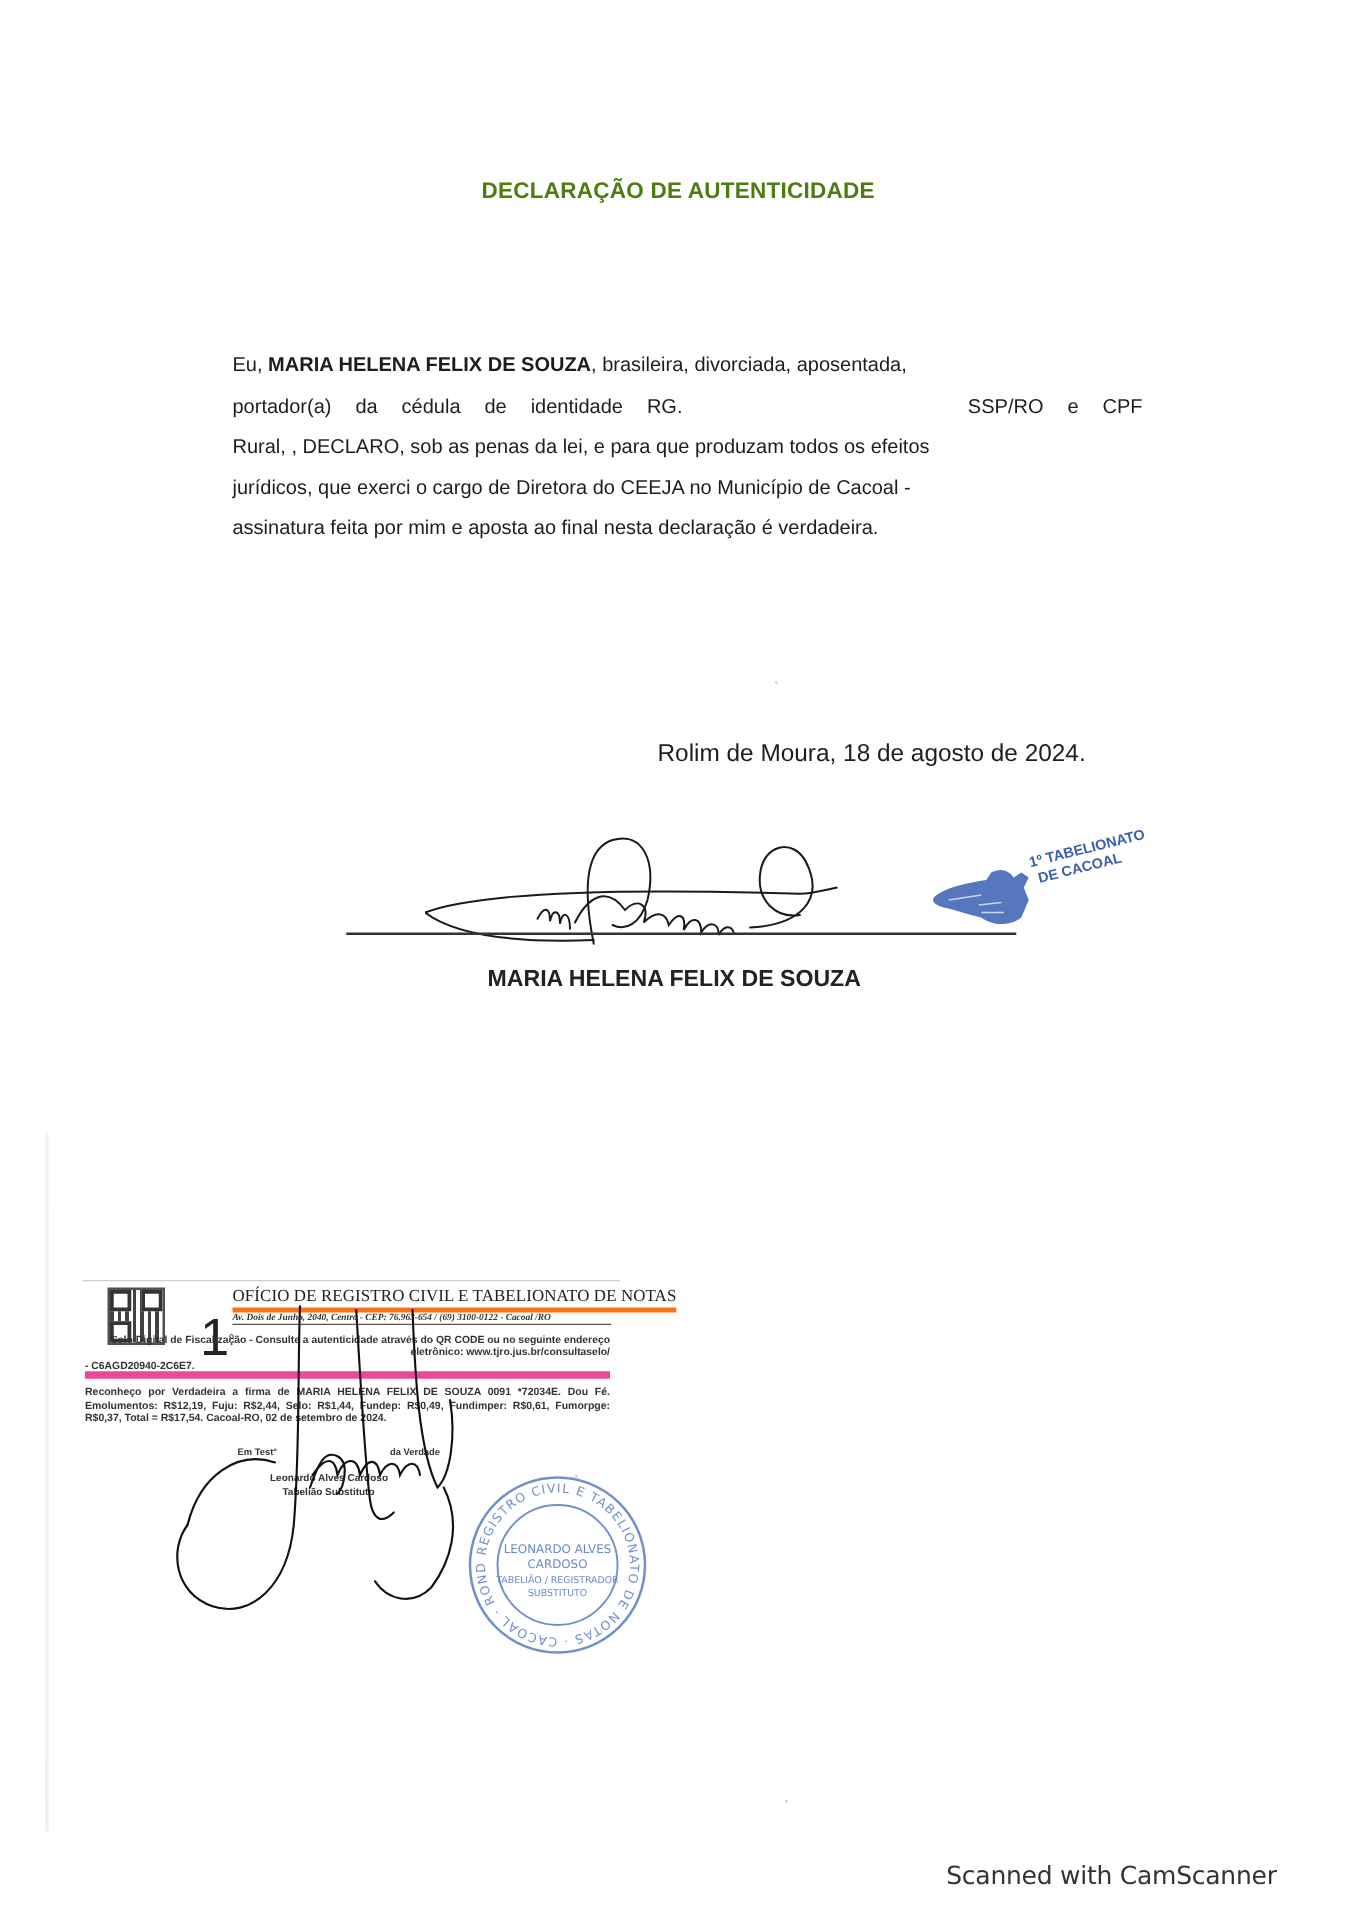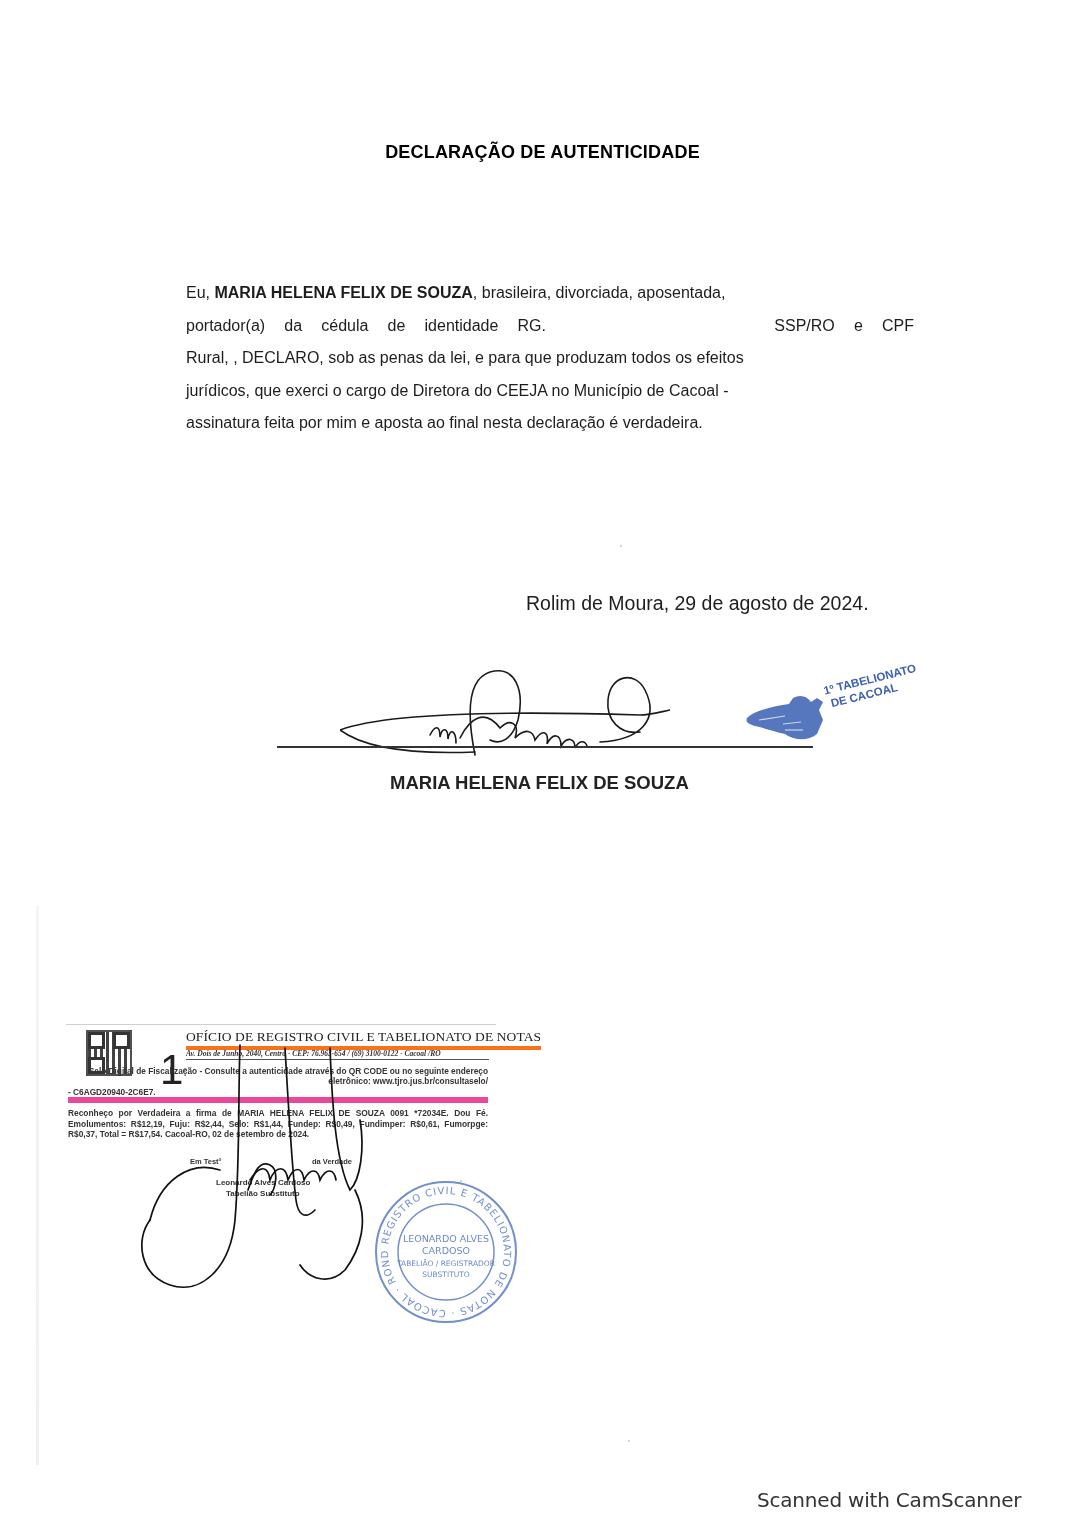--- a/index.html
+++ b/index.html
@@ -6,21 +6,21 @@
     body {
       width: 1085px; height: 1536px; background: #ffffff; position: relative; overflow: hidden;
       font-family: "Liberation Sans", "DejaVu Sans", sans-serif; color: #1e1e1e;
     }
     .page-edge {
       position: absolute; left: 36px; top: 905px; width: 3px; height: 560px;
       background: linear-gradient(#f2f2f2, #ececec); opacity: .8;
     }
     .title {
       position: absolute; left: 0; width: 1085px; top: 142px; text-align: center;
-      font-size: 18px; font-weight: bold; letter-spacing: 0.2px; color: #000000;
+      font-size: 18px; font-weight: bold; letter-spacing: 0.2px; color: #4d7c0f;
     }
     .body-text {
       position: absolute; left: 186px; width: 728px; top: 277px;
       font-size: 16px; line-height: 32.6px; color: #1d1d1d; text-align: justify;
       font-family: "Liberation Sans Narrow", "Liberation Sans", sans-serif;
     }
     .line { display: block; white-space: nowrap; }
     .justify { display: flex; justify-content: space-between; }
     .b { font-weight: bold; }
     .gap { display: inline-block; width: 190px; }
@@ -131,21 +131,21 @@
     <span class="gap"></span>
     <span>SSP/RO</span>
     <span>e</span>
     <span>CPF</span>
   </span>
   <span class="line">Rural, , DECLARO, sob as penas da lei, e para que produzam todos os efeitos</span>
   <span class="line">jurídicos, que exerci o cargo de Diretora do CEEJA no Município de Cacoal -</span>
   <span class="line">assinatura feita por mim e aposta ao final nesta declaração é verdadeira.</span>
 </div>
 
-<div class="date">Rolim de Moura, 29 de agosto de 2024.</div>
+<div class="date">Rolim de Moura, 18 de agosto de 2024.</div>
 
 <svg class="signature-svg" width="330" height="110" viewBox="0 0 330 110">
   <g fill="none" stroke="#1a1a1a" stroke-width="1.6" stroke-linecap="round">
     <path d="M135 95 C 128 60, 125 20, 150 12 C 175 5, 185 30, 178 60 C 172 80, 160 85, 150 80"></path>
     <path d="M0 70 C 40 55, 140 50, 300 55 C 310 55, 320 52, 330 50"></path>
     <path d="M0 70 C 20 85, 60 95, 135 92"></path>
     <path d="M90 75 c 5 -10, 10 -10, 10 2 c 2 -10, 8 -10, 8 2 c 2 -12, 8 -8, 8 4"></path>
     <path d="M120 78 c 10 -20, 25 -30, 40 -10 c 10 -10, 20 -5, 15 10 c 10 -10, 18 -8, 20 2 c 8 -12, 14 -8, 12 4 c 6 -12, 14 -10, 14 2 c 6 -10, 14 -8, 14 2 c 4 -8, 10 -8, 12 -2"></path>
     <path d="M260 82 C 300 80, 320 60, 305 30 C 295 10, 270 15, 268 40 C 266 60, 280 75, 300 72"></path>
   </g>

